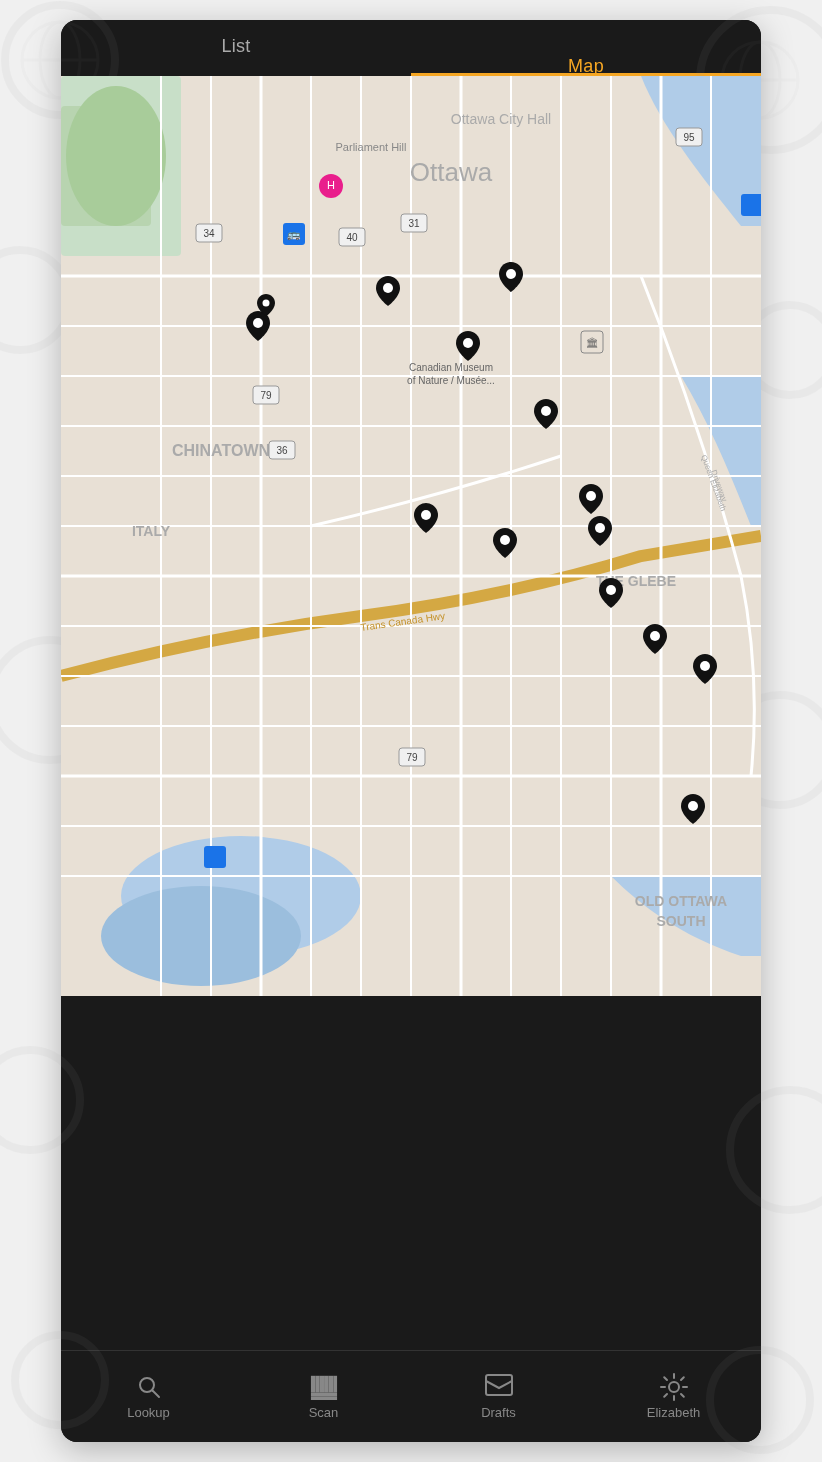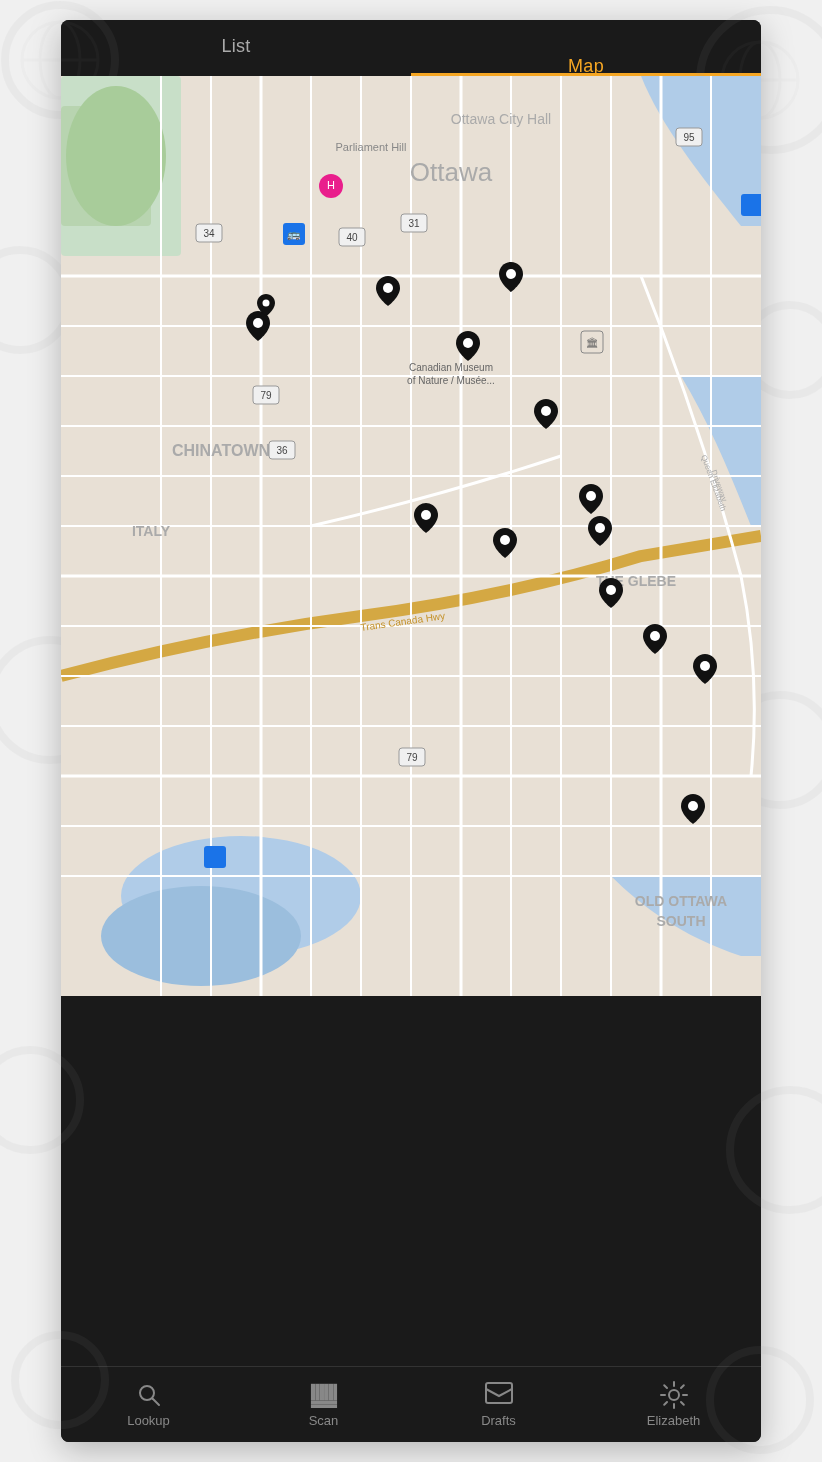--- a/index.html
+++ b/index.html
@@ -51,21 +51,21 @@
       font-weight: 400;
       color: #222222;
       margin-top: 16px;
       line-height: 1.3;
     }
 
     
     .app-container {
       width: 700px;
       background: #1a1a1a;
-      border-radius: 8px;
+      border-radius: 16px;
       overflow: hidden;
       margin-top: 20px;
       flex: 1;
       display: flex;
       flex-direction: column;
       margin-bottom: 20px;
       box-shadow: 0 8px 32px rgba(0,0,0,0.25);
     }
 
     
@@ -104,21 +104,21 @@
       flex: 1;
       position: relative;
       overflow: hidden;
       min-height: 900px;
     }
 
     
     .bottom-nav {
       display: flex;
       background: #1a1a1a;
-      height: 76px;
+      height: 92px;
       align-items: center;
       border-top: 1px solid #333;
     }
 
     .nav-item {
       flex: 1;
       display: flex;
       flex-direction: column;
       align-items: center;
       justify-content: center;

